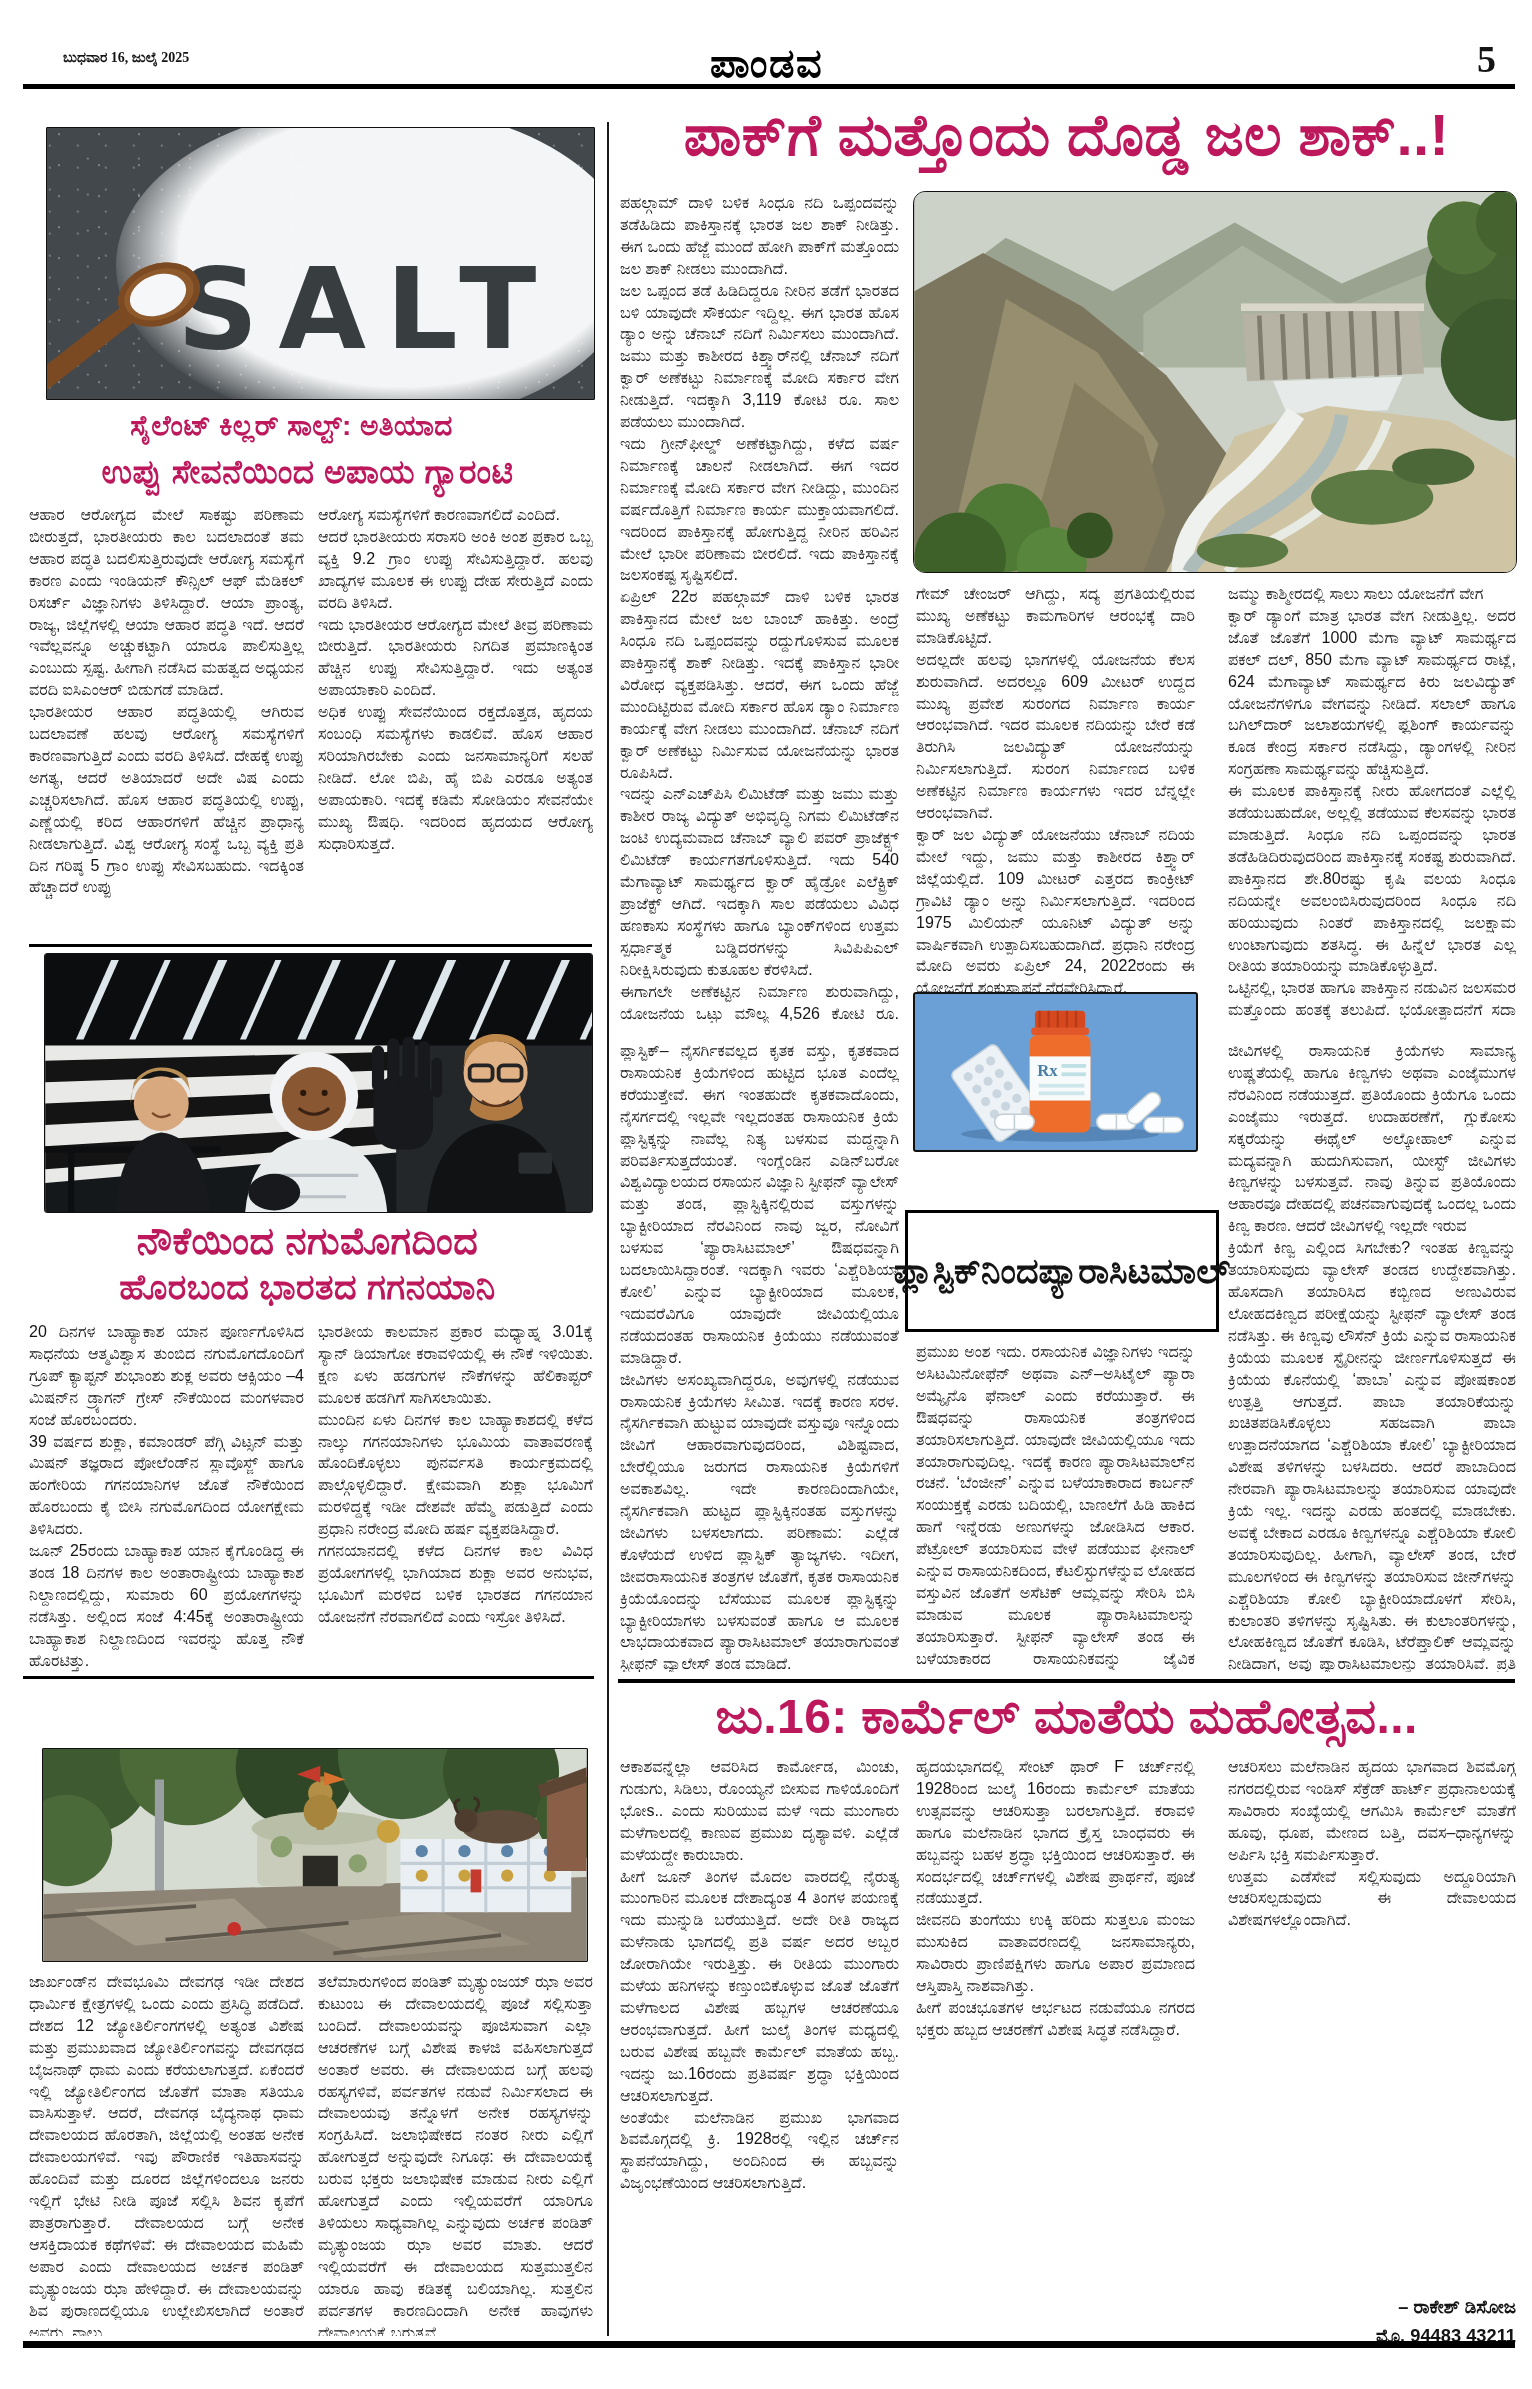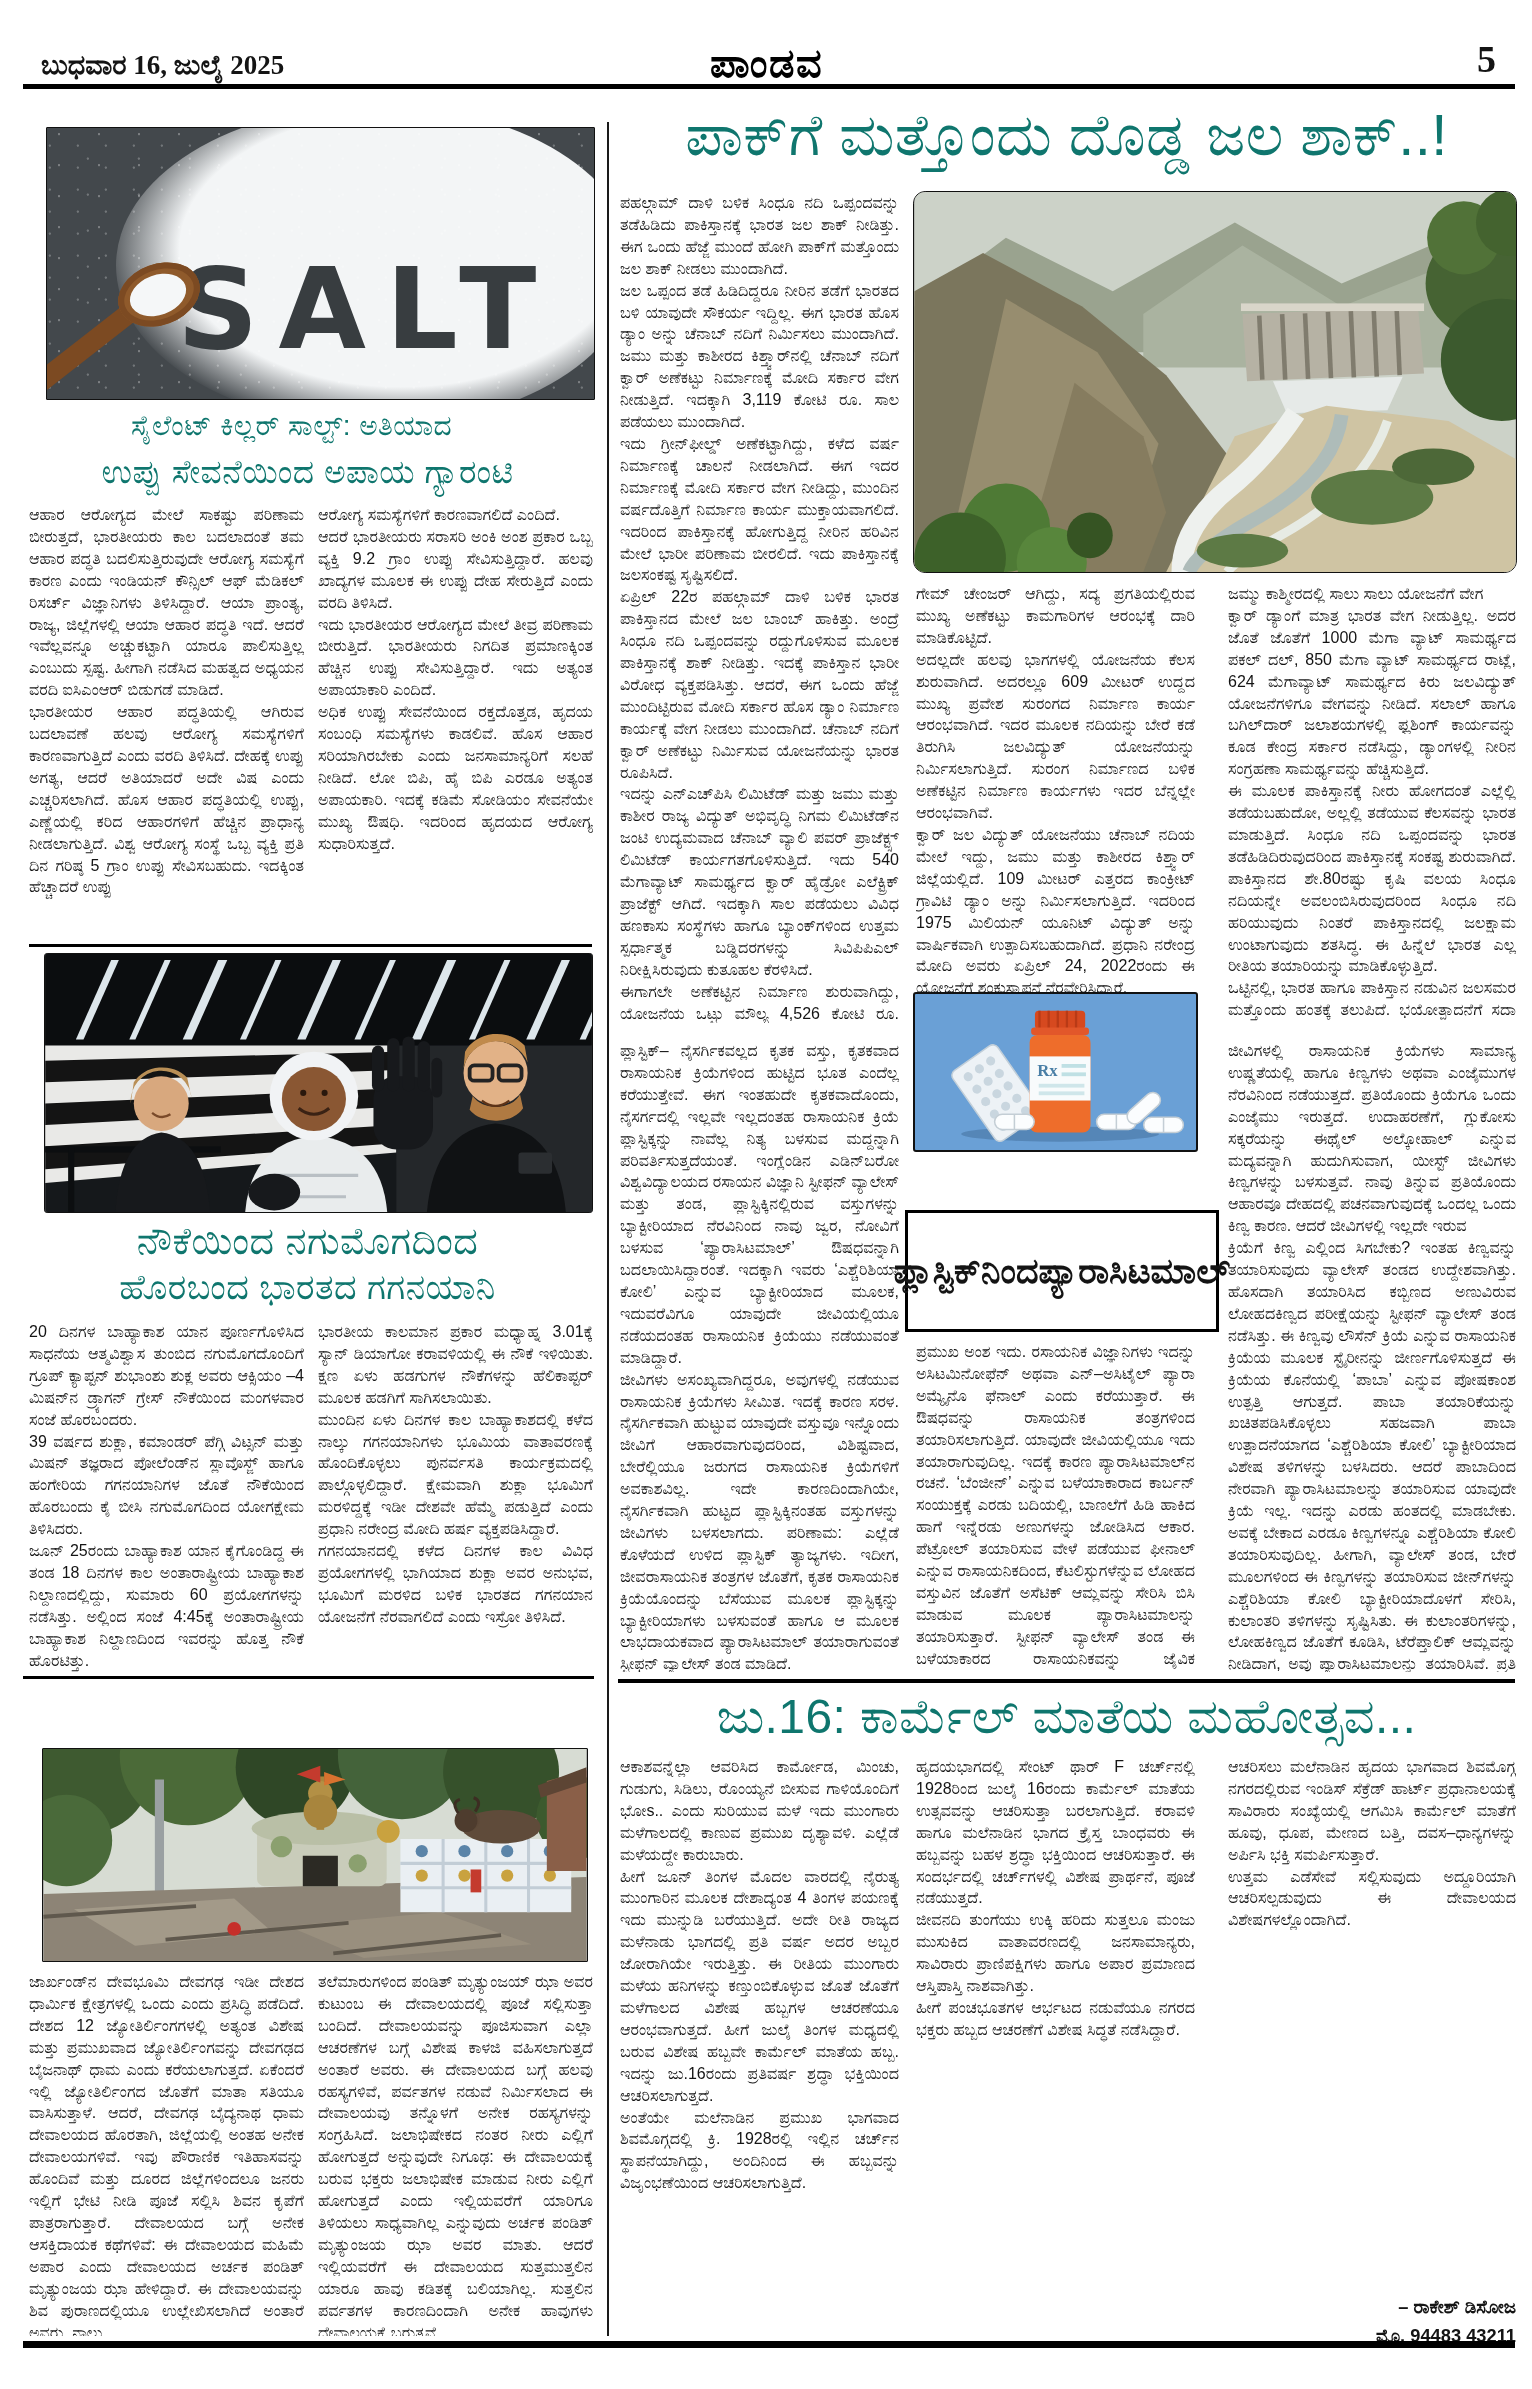--- a/index.html
+++ b/index.html
@@ -3,41 +3,41 @@
 <meta charset="utf-8">
 <style>
   html,body{margin:0;padding:0;background:#e9e9e9}
   #paper{position:relative;width:1533px;height:2389px;margin:0 auto;background:#ffffff;
          font-family:"Liberation Sans",sans-serif;color:#141414;overflow:hidden}
   .abs{position:absolute}
   .rule{position:absolute;background:#000}
   .vrule{position:absolute;background:#1a1a1a}
   .col{position:absolute;text-align:justify;font-size:16px;line-height:1.37;overflow:hidden;
        word-break:break-word;white-space:pre-line}
-  .headline{position:absolute;font-weight:400;color:#0f766e;text-align:center;line-height:1.13;
+  .headline{position:absolute;font-weight:700;color:#be185d;text-align:center;line-height:1.13;
             letter-spacing:0.4px}
   .photo{position:absolute;border:1.5px solid #111;border-radius:1px;overflow:hidden;background:#888}
   .photo svg{display:block}
   .datebox{position:absolute;font-family:"Liberation Serif",serif;font-weight:700}
   .masthead{position:absolute;font-weight:700;color:#000;letter-spacing:1.5px;
             font-family:"DejaVu Sans",sans-serif}
   .pagenum{position:absolute;font-family:"Liberation Serif",serif;font-weight:700}
   .salt-word{position:absolute;font-weight:900;color:#383d40;letter-spacing:20px;
              font-family:"DejaVu Sans",sans-serif}
   .byline{position:absolute;text-align:right;font-weight:700;font-size:18.3px;line-height:1.6}
   .plastic-box{position:absolute;border:3.1px solid #000;background:#fff;display:flex;
                flex-direction:row;justify-content:center;align-items:center}
   .plastic-box div{font-weight:700;font-size:35px;line-height:1.35;text-align:center}
 </style>
 </head>
 <body>
 
 <div id="paper">
 
-  <div class="datebox" style="left:41px;top:50px;font-size:27px">ಬುಧವಾರ 16, ಜುಲೈ 2025</div>
+  <div class="datebox" style="left:63px;top:50px;font-size:14px">ಬುಧವಾರ 16, ಜುಲೈ 2025</div>
   <div class="masthead" style="left:0;right:0;top:40px;text-align:center;font-size:40px">ಪಾಂಡವ</div>
   <div class="pagenum" style="right:37px;top:37px;font-size:38px">5</div>
   <div class="rule" style="left:23px;top:84px;width:1492px;height:5.3px"></div>
 
   <div class="vrule" style="left:607px;top:122px;width:1.5px;height:2214px"></div>
 
   <div class="photo" style="left:46px;top:127px;width:547px;height:271px;background:#43484c">
     <div class="abs" style="left:69px;top:-23px;width:519px;height:321px;border-radius:50%;
          background:radial-gradient(ellipse at 55% 45%, #f3f5f6 55%, rgba(243,245,246,0) 74%)"></div>
     <div class="abs" style="left:0;top:0;width:547px;height:271px;

